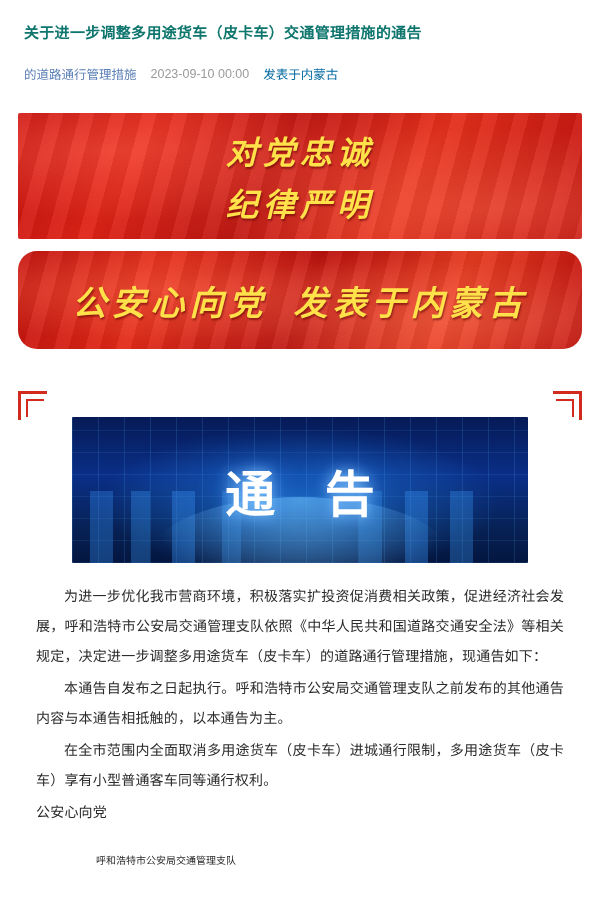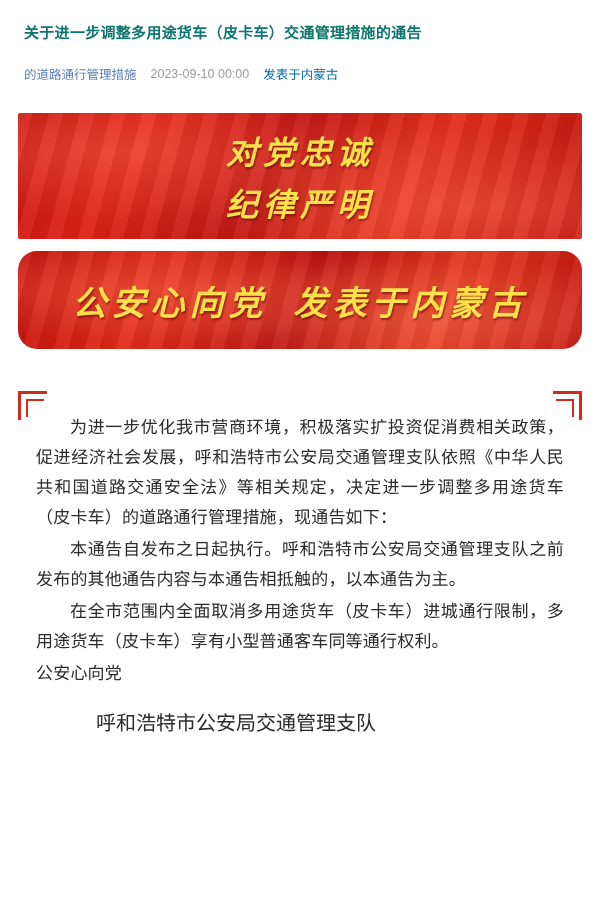--- a/index.html
+++ b/index.html
@@ -196,34 +196,34 @@
     font-weight: bold;
     font-size: 50px;
     letter-spacing: 16px;
     color: #ffffff;
     text-shadow: 0 0 14px rgba(130,200,255,0.95), 0 0 30px rgba(60,140,255,0.7);
     padding-left: 16px;
   }
 
   
   .notice-body {
-    font-size: 17px;
+    font-size: 14px;
     line-height: 30px;
     color: #2b2b2b;
     letter-spacing: 0.2px;
   }
   .notice-body p {
     margin: 0 0 2px 0;
     text-align: justify;
   }
   .indent { text-indent: 2em; }
   .sign {
     margin-top: 18px;
     padding-left: 60px;
-    font-size: 20px;
+    font-size: 10px;
     line-height: 32px;
     color: #2b2b2b;
   }
   .sign .date { padding-left: 22px; }
 </style>
 </head>
 <body>
 
 <div class="page">
 
@@ -257,20 +257,26 @@
         </div>
       </div>
     </div>
 
   </div>
 
   <div class="notice-wrap">
     <div class="corner tl"></div>
     <div class="corner tr"></div>
 
+    <div class="notice-hero">
+      <div class="grid"></div>
+      <div class="skyline"></div>
+      <div class="glow"></div>
+      <div class="hero-text">通 告</div>
+    </div>
 
     <div class="notice-body">
       <p class="indent">为进一步优化我市营商环境，积极落实扩投资促消费相关政策，促进经济社会发展，呼和浩特市公安局交通管理支队依照《中华人民共和国道路交通安全法》等相关规定，决定进一步调整多用途货车（皮卡车）的道路通行管理措施，现通告如下：</p>
       <p class="indent">本通告自发布之日起执行。呼和浩特市公安局交通管理支队之前发布的其他通告内容与本通告相抵触的，以本通告为主。</p>
       <p class="indent">在全市范围内全面取消多用途货车（皮卡车）进城通行限制，多用途货车（皮卡车）享有小型普通客车同等通行权利。</p>
       <p>公安心向党</p>
     </div>
 
     <div class="sign">
       <div>呼和浩特市公安局交通管理支队</div>

